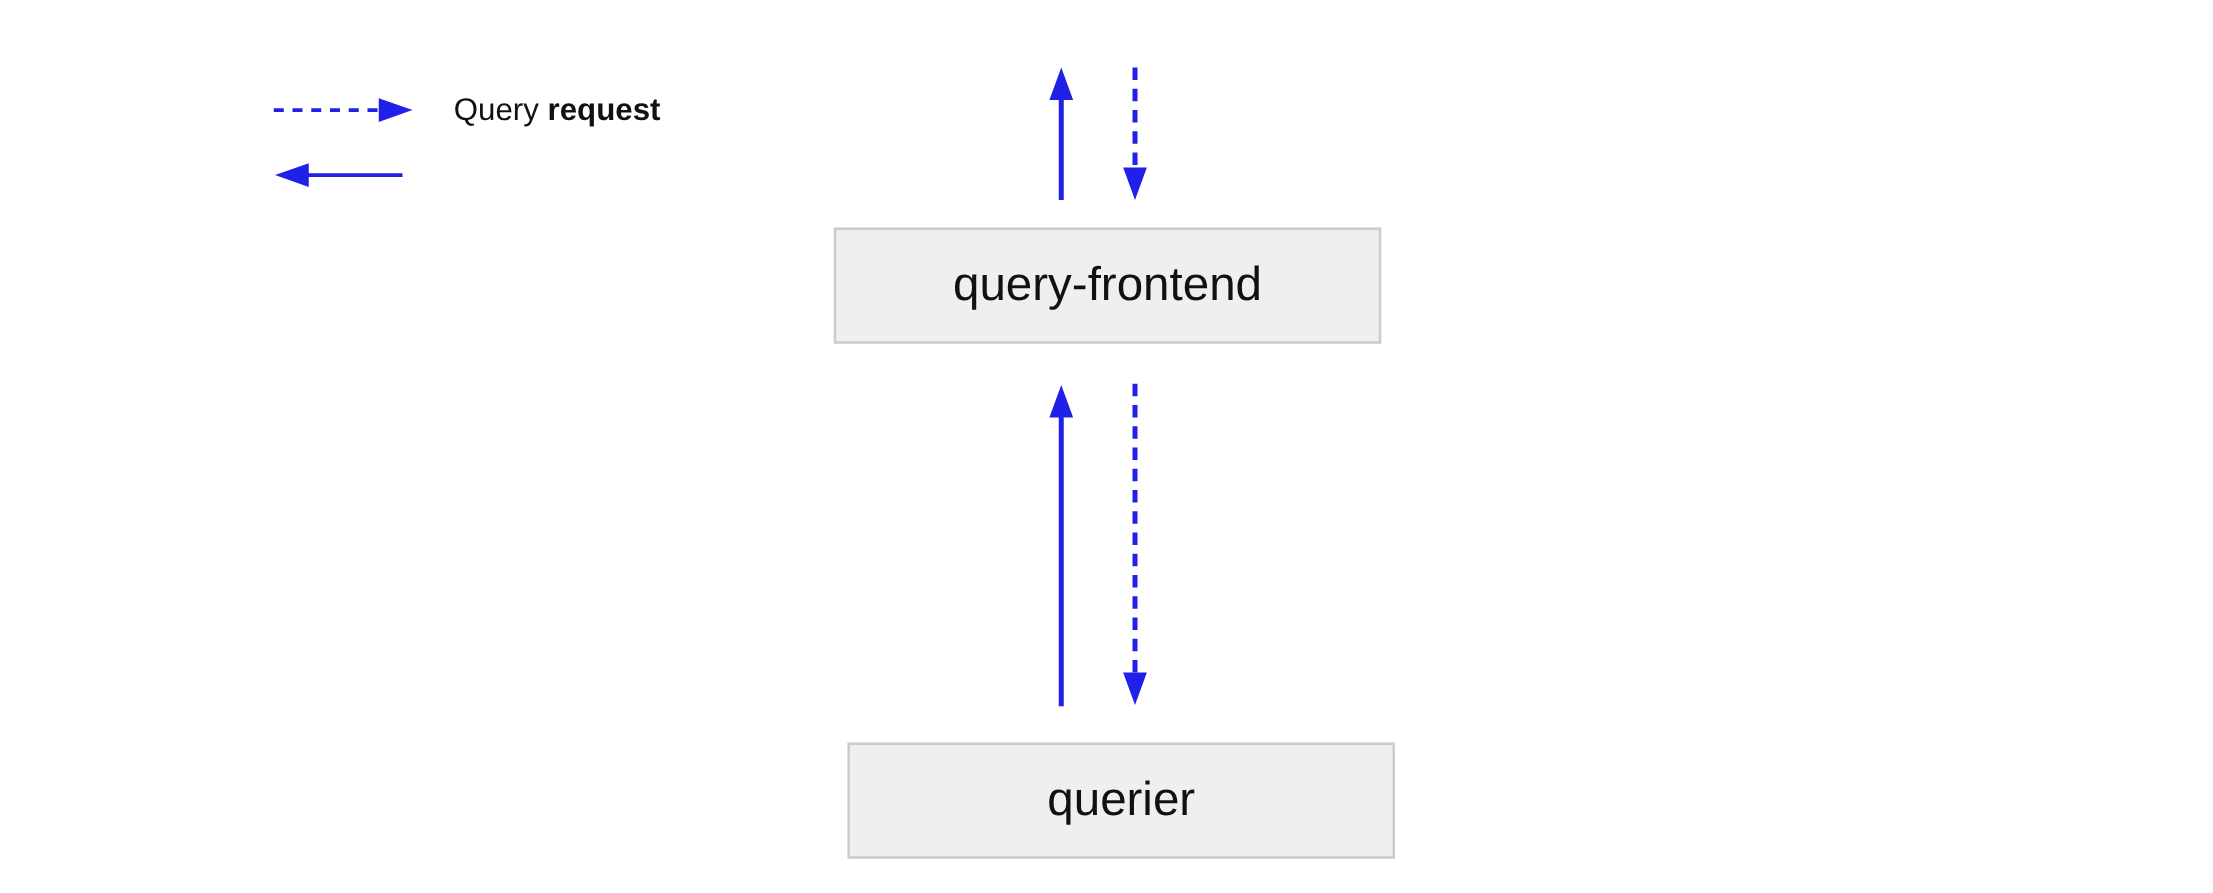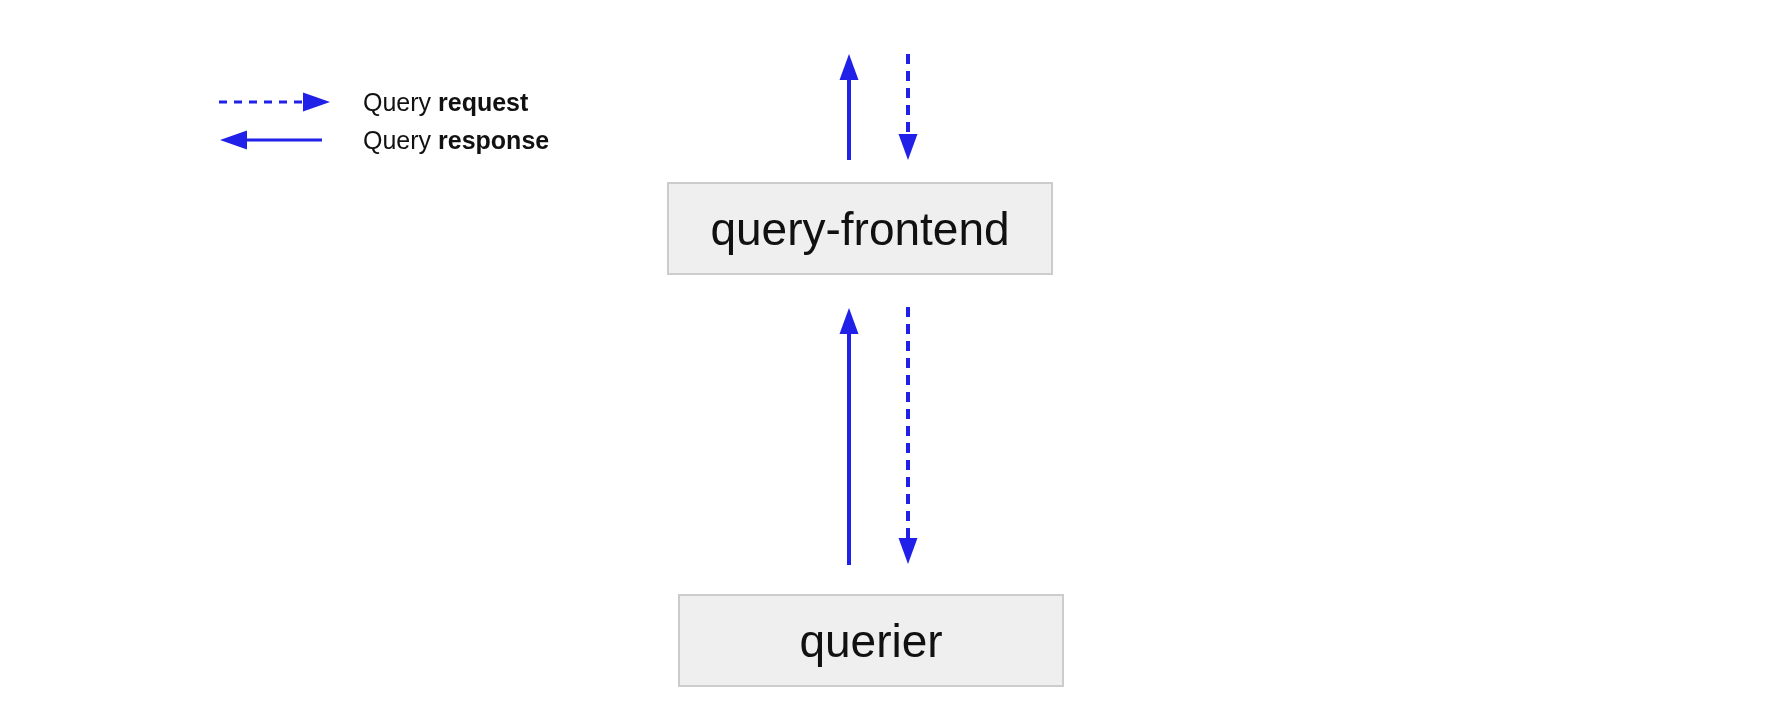--- a/index.html
+++ b/index.html
@@ -22,21 +22,21 @@
   }
 
   
   .legend-row {
     position: absolute;
     left: 218px;
     height: 28px;
     display: flex;
     align-items: center;
   }
-  .legend-row.row-request  { top: 88px; }
+  .legend-row.row-request  { top: 74px; }
   .legend-row.row-response { top: 126px; }
   .legend-row svg { display: block; }
   .legend-label {
     margin-left: 30px;
     font-size: 25px;
     color: var(--text-color);
     white-space: pre;
   }
   .legend-label b { font-weight: 700; }
 
@@ -58,28 +58,28 @@
   .varrow.top { top: 52px;  height: 110px; }
   .varrow.mid { top: 305px; height: 262px; }
   .varrow.solid-col  { left: 834px; }
   .varrow.dashed-col { left: 893px; }
   .varrow svg { display: block; width: 100%; height: 100%; }
 
   
   .node {
     position: absolute;
     left: 667px;
-    width: 386px;
+    width: 438px;
     height: 93px;
     background: var(--node-fill);
     border: 2px solid var(--node-border);
     display: flex;
     align-items: center;
     justify-content: center;
-    font-size: 46px;
+    font-size: 38px;
     color: var(--text-color);
   }
   .node.query-frontend { top: 182px; }
   .node.querier        { top: 594px; margin-left: 11px; }
 </style>
 </head>
 <body>
 
 <div class="canvas">
 
@@ -89,21 +89,20 @@
       <polygon class="arr-head" points="112,12 85,2.5 85,21.5"></polygon>
     </svg>
     <span class="legend-label"><span>Query </span><b>request</b></span>
   </div>
 
   <div class="legend-row row-response">
     <svg width="115" height="24" viewBox="0 0 115 24">
       <polygon class="arr-head" points="2,12 29,2.5 29,21.5"></polygon>
       <line class="arr-line h" x1="27" y1="12" x2="104" y2="12"></line>
     </svg>
-    <span class="legend-label"><span>Query </span><b>response</b></span>
   </div>
 
   <div class="varrow top solid-col">
     <svg viewBox="0 0 30 110">
       <polygon class="arr-head" points="15,2 5.5,28 24.5,28"></polygon>
       <line class="arr-line v" x1="15" y1="26" x2="15" y2="108"></line>
     </svg>
   </div>
   <div class="varrow top dashed-col">
     <svg viewBox="0 0 30 110">

